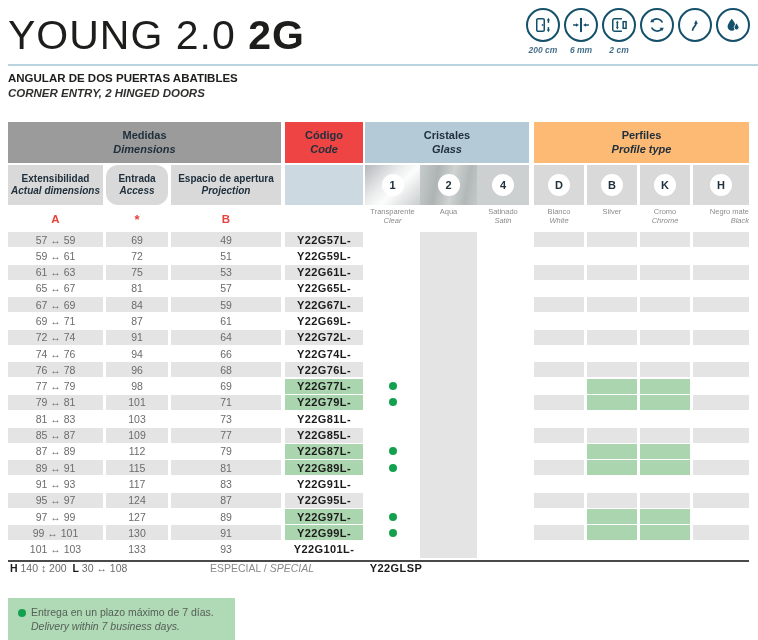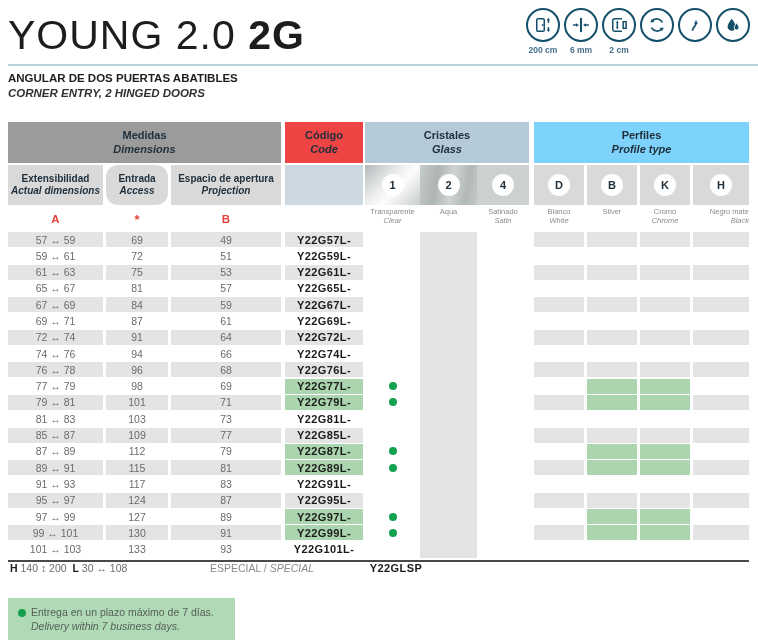--- a/index.html
+++ b/index.html
@@ -8,35 +8,35 @@
   .page { position:relative; width:758px; height:640px; background:#fff; overflow:hidden; }
 
   
   .title { position:absolute; left:8px; top:12px; font-size:41px; letter-spacing:1px; color:#1d1d1b; font-weight:300; white-space:nowrap; }
   .title b { font-weight:700; }
   .title-rule { position:absolute; left:8px; right:0; top:64px; height:2px; background:#b9d3df; }
   .subtitle { position:absolute; left:8px; top:71px; font-size:11.5px; font-weight:700; color:#1d1d1b; line-height:1.3; }
   .subtitle .en { font-style:italic; color:#30302f; }
 
   .icon-strip { position:absolute; top:8px; right:6px; display:flex; }
-  .icon-item { width:38px; text-align:center; }
+  .icon-item { width:38px; text-align:center;font-style:italic; }
   .icon-circle { width:34px; height:34px; border:2.5px solid #15506b; border-radius:50%; margin:0 auto; display:flex; align-items:center; justify-content:center; }
   .icon-circle svg { display:block; }
   .icon-label { margin-top:3px; font-size:8.5px; font-weight:700; color:#46708a; white-space:nowrap; }
 
   
   .table { position:absolute; left:8px; top:122px; width:741px; height:460px; font-size:10.5px; }
   .abs { position:absolute; }
 
   .ghead { height:41px; display:flex; flex-direction:column; align-items:center; justify-content:center; font-weight:700; color:#20303c; font-size:11px; line-height:1.25; text-align:center; }
   .ghead .en { font-style:italic; }
   .h-medidas { left:0; top:0; width:273px; background:#9b9b9b; }
   .h-codigo  { left:277px; top:0; width:78px; background:#ef4444; }
   .h-cristales { left:357px; top:0; width:164px; background:#b4cad7; }
-  .h-perfiles { left:526px; top:0; width:215px; background:#7dd3fc;align-items:center; }
+  .h-perfiles { left:526px; top:0; width:215px; background:#fdba74;align-items:center; }
 
   .subhead { top:43px; height:40px; background:#d9d9d9; display:flex; flex-direction:column; align-items:center; justify-content:center; font-weight:700; color:#20303c; font-size:10px; line-height:1.25; text-align:center; }
   .subhead .en { font-style:italic; }
   .sh-ext { left:0; width:95px; }
   .sh-acc { left:98px; width:62px;border-radius:12px; }
   .sh-esp { left:163px; width:110px; }
   .sh-code { left:277px; width:78px; background:#ccd9e0; }
 
   .swatch { top:43px; height:40px; display:flex; align-items:center; justify-content:center; }
   .sw-1 { left:357px; width:55px; background:linear-gradient(135deg,#b4b8ba 0%,#e9ebeb 38%,#fcfcfc 58%,#c9cdce 100%); }

